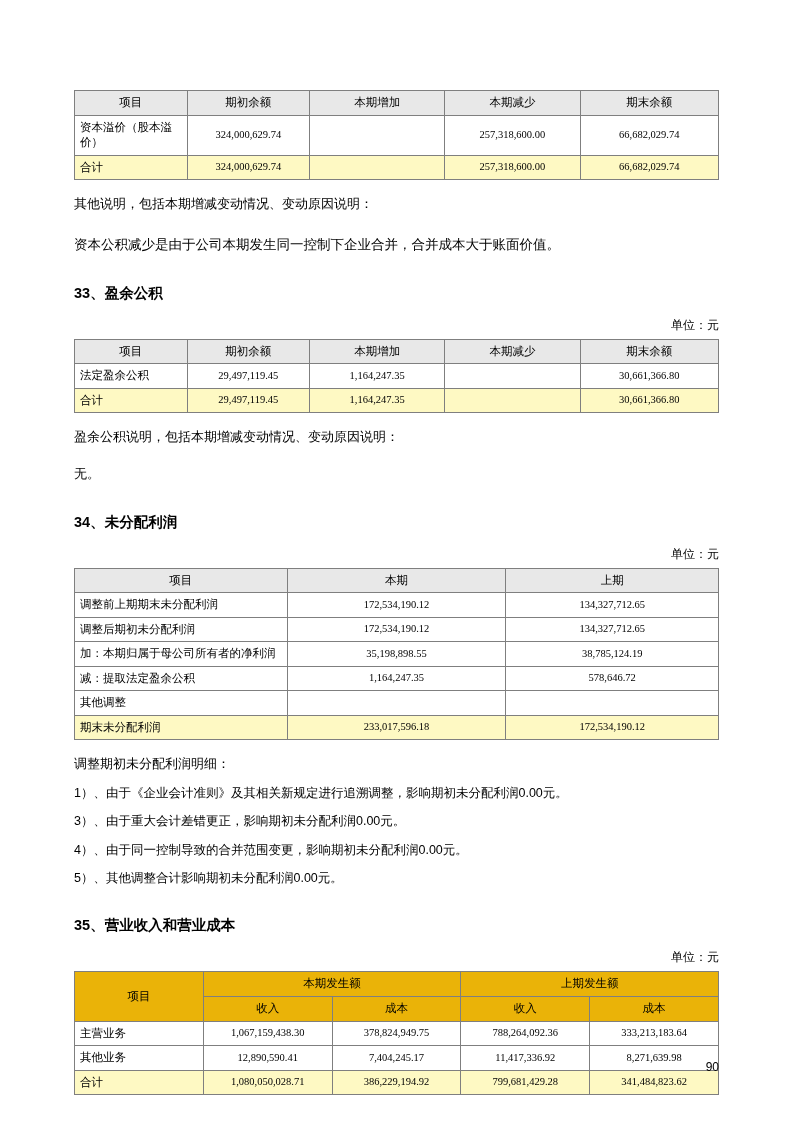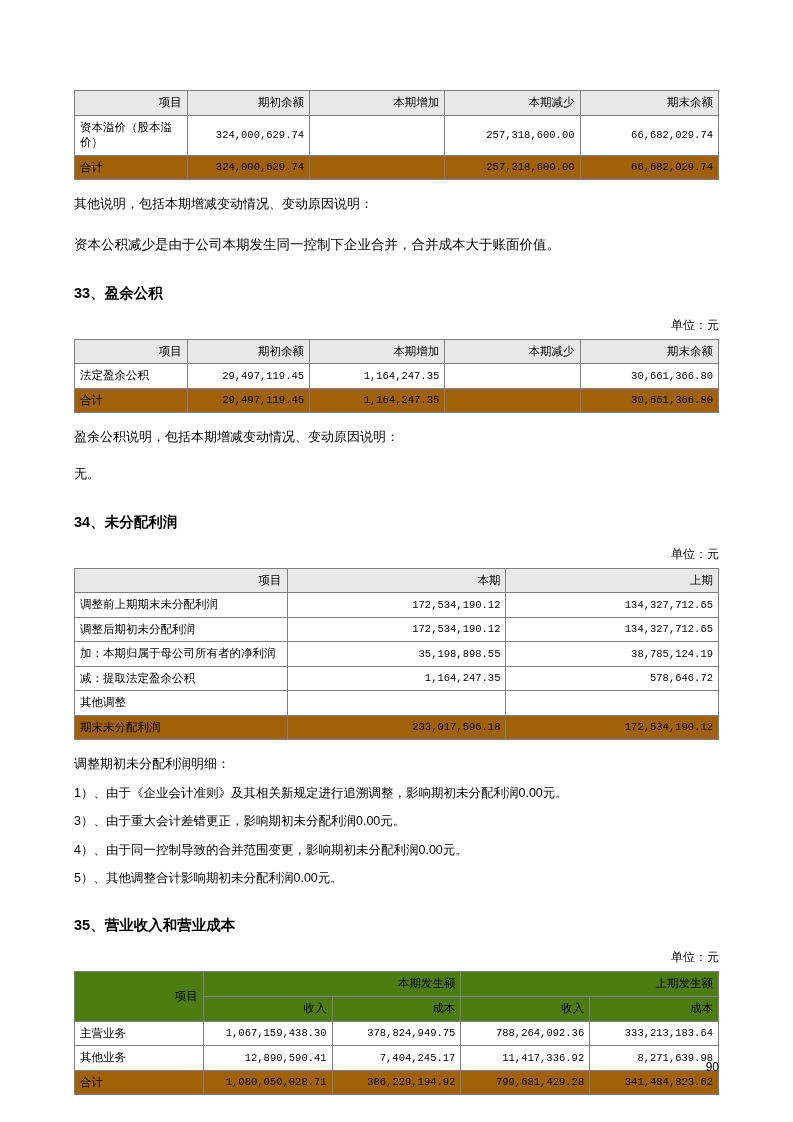--- a/index.html
+++ b/index.html
@@ -30,36 +30,36 @@
   }
   table.doc-table th, table.doc-table td {
     border: 1px solid #7f7f7f;
     padding: 4px 5px;
     line-height: 1.35;
     vertical-align: middle;
   }
   table.doc-table th {
     background: #e8e8e8;
     font-weight: normal;
-    text-align: right;
+    text-align: center;
   }
   td.num {
-    text-align: right;
-    font-family: Liberation Mono, monospace;
+    text-align: center;
+    font-family: Liberation Serif, serif;
     font-size: 10.5px;
   }
   td.lbl {
     text-align: left;
     margin-left: 16px;
   }
   tr.total-row td {
-    background: #a16207;
+    background: #fef9c3;
   }
   tr.head-row td, tr.head-row th {
-    background: #4d7c0f;
+    background: #eab308;
   }
   .para {
     font-size: 13px;
     line-height: 1.9;
     margin: 12px 0 0 0;
     font-family: "Liberation Sans", sans-serif;
   }
   .para-zh {
     font-size: 13.5px;
     line-height: 2.0;

